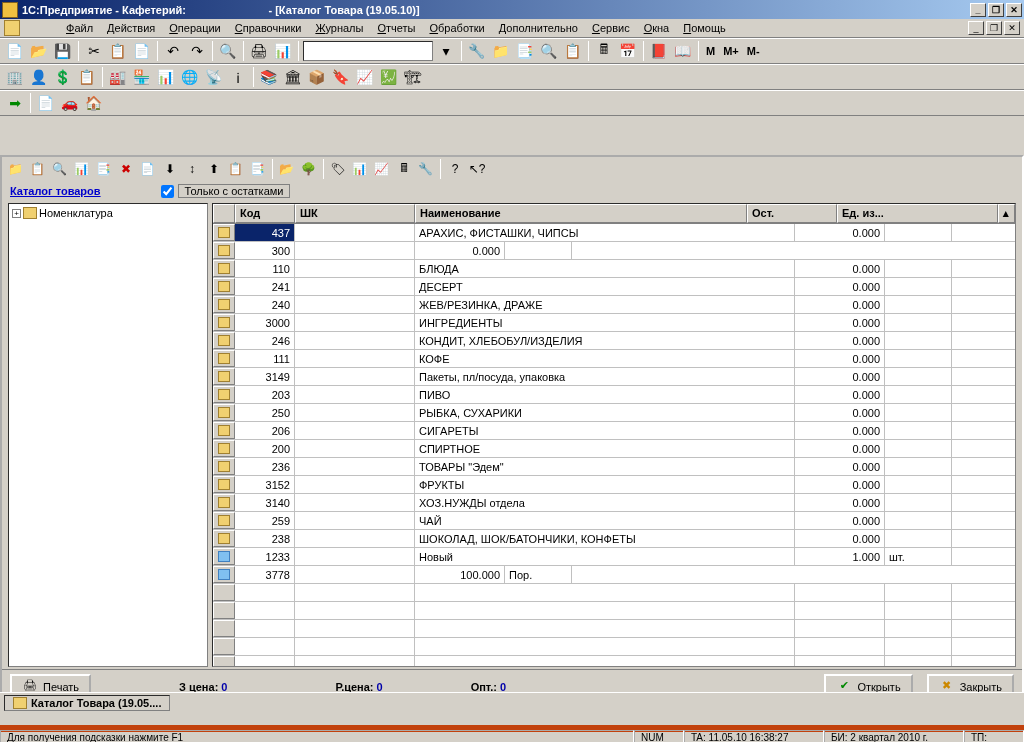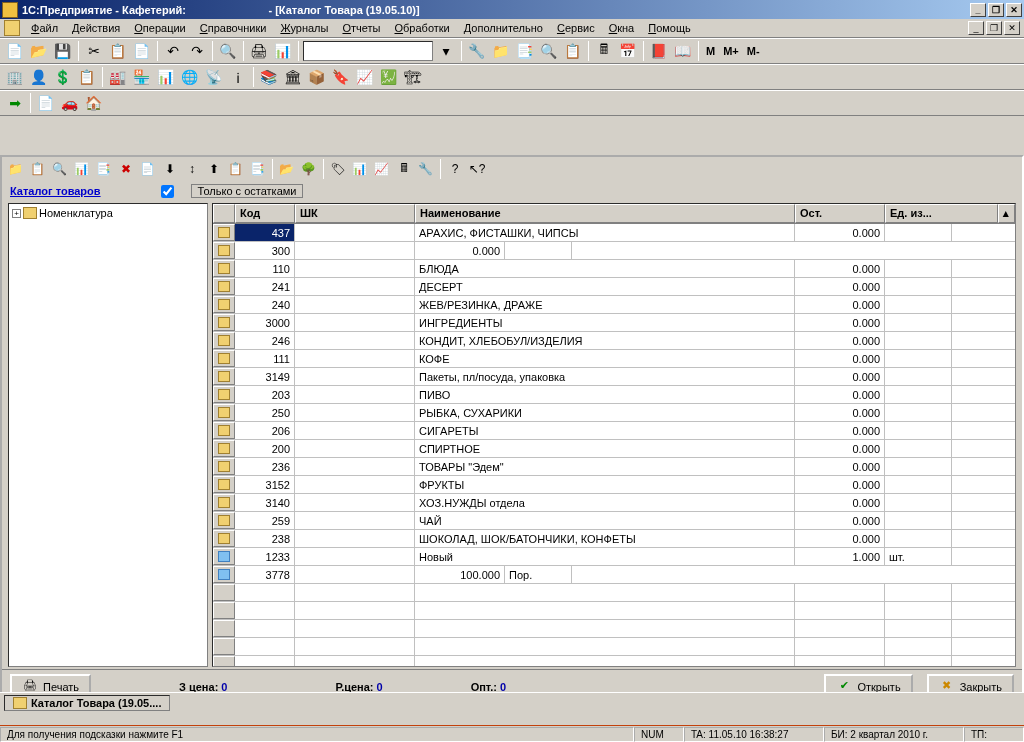--- a/index.html
+++ b/index.html
@@ -25,21 +25,21 @@
 
 .content { position: absolute; top: 155px; bottom: 37px; left: 0; right: 0; background: #d4d0c8; border: 2px inset #fff; display: flex; flex-direction: column; }
 
 .innertoolbar { background: #d4d0c8; height: 24px; display: flex; align-items: center; padding: 2px 4px; gap: 2px; }
 .innertoolbar .tbtn { width: 20px; height: 20px; font-size: 12px; }
 
 .catalogheader { display: flex; align-items: center; padding: 2px 8px; height: 20px; }
 .catlink { color: #0000cc; text-decoration: underline; font-weight: bold; cursor: pointer; }
 .chk { margin-left: 60px; display: flex; align-items: center; gap: 4px; }
 .chk input { width: 13px; height: 13px; }
-.chklabel { border: 1px solid #808080; padding: 0 6px; margin-left: 13px; }
+.chklabel { border: 1px solid #808080; padding: 0 6px; }
 
 .mainarea { flex: 1; display: flex; padding: 2px 6px; gap: 4px; overflow: hidden; }
 .tree { width: 200px; background: #fff; border: 1px inset #808080; padding: 2px; overflow: auto; }
 .treeitem { display: flex; align-items: center; gap: 2px; padding: 1px; cursor: pointer; }
 .treeitem .plus { width: 9px; height: 9px; border: 1px solid #808080; font-size: 8px; line-height: 7px; text-align: center; background: #fff; }
 .treeitem .fold { width: 14px; height: 12px; background: #f0d070; border: 1px solid #a08030; }
 
 .grid { flex: 1; display: flex; flex-direction: column; background: #fff; border: 1px inset #808080; overflow: hidden; }
 .gridhead { display: flex; background: #d4d0c8; border-bottom: 1px solid #808080; flex-shrink: 0; }
 .gh { border: 1px solid; border-color: #fff #808080 #808080 #fff; padding: 2px 4px; font-weight: bold; overflow: hidden; white-space: nowrap; }
@@ -59,40 +59,40 @@
 .bottombar { height: 34px; display: flex; align-items: center; padding: 4px 8px; gap: 14px; border-top: 1px solid #808080; }
 .btn { background: #d4d0c8; border: 2px outset #fff; padding: 3px 10px; cursor: pointer; display: flex; align-items: center; gap: 5px; font-size: 11px; }
 .btn .ico { width: 16px; height: 16px; }
 .label { color: #0000aa; font-weight: bold; }
 .lbltext { color:#000; text-decoration: underline; margin-right:3px; }
 
 .taskbar { position: absolute; bottom: 30px; left: 0; right: 0; height: 20px; background: #d4d0c8; border-top: 1px solid #fff; display: flex; align-items: center; padding: 0 4px; }
 .task { background: #d4d0c8; border: 1px inset #808080; padding: 1px 8px; display: flex; align-items: center; gap: 4px; font-weight: bold; cursor: pointer; }
 .task .ico { width: 14px; height: 12px; background: #f0d070; border: 1px solid #a08030; }
 
-.statusbar { position: absolute; bottom: 0; left: 0; right: 0; height: 17px; background: #d4d0c8; border-top: 1px solid #c2410c; display: flex; align-items: center; font-size: 10px; }
+.statusbar { position: absolute; bottom: 0; left: 0; right: 0; height: 17px; background: #d4d0c8; border-top: 7px solid #c2410c; display: flex; align-items: center; font-size: 10px; }
 .statuscell { border: 1px inset #fff; padding: 1px 6px; height: 15px; display: flex; align-items: center; }
 .statuscell.main { flex: 1; }
 </style>
 </head>
 <body>
 
 <div class="titlebar">
   <div class="icon"></div>
   <span class="title"><span>1С:Предприятие - Кафетерий:</span>&nbsp;&nbsp;&nbsp;&nbsp;&nbsp;&nbsp;&nbsp;&nbsp;&nbsp;&nbsp;&nbsp;&nbsp;&nbsp;&nbsp;&nbsp;&nbsp;&nbsp;&nbsp;&nbsp;&nbsp;&nbsp;&nbsp;&nbsp;&nbsp;&nbsp;&nbsp;&nbsp;<span>- [Каталог Товара (19.05.10)]</span></span>
   <div class="wbtns">
     <div class="wbtn">_</div>
     <div class="wbtn">❐</div>
     <div class="wbtn">✕</div>
   </div>
 </div>
 
 <div class="menubar">
   <div class="icon" style="width:16px;height:16px;background:#f0d070;border:1px solid #a08030;margin-right:4px"></div>
-  <div id="menuitems" style="display: flex;">
+  <div id="menuitems" style="display: flex; margin-left: 35px;">
       <div class="menuitem"><span class="ul">Ф</span>айл</div>
       <div class="menuitem"><span class="ul">Д</span>ействия</div>
       <div class="menuitem"><span class="ul">О</span>перации</div>
       <div class="menuitem"><span class="ul">С</span>правочники</div>
       <div class="menuitem"><span class="ul">Ж</span>урналы</div>
       <div class="menuitem"><span class="ul">О</span>тчеты</div>
       <div class="menuitem"><span class="ul">О</span>бработки</div>
       <div class="menuitem"><span class="ul">Д</span>ополнительно</div>
       <div class="menuitem"><span class="ul">С</span>ервис</div>
       <div class="menuitem"><span class="ul">О</span>кна</div>
@@ -215,21 +215,21 @@
         <span class="fold"></span>
         <span>Номенклатура</span>
       </div>
     </div>
 
     <div class="grid">
       <div class="gridhead">
         <div class="gh" style="width:22px"></div>
         <div class="gh" style="width:60px">Код</div>
         <div class="gh" style="width:120px">ШК</div>
-        <div class="gh" style="width:380px">Наименование</div>
+        <div class="gh" style="width:332px">Наименование</div>
         <div class="gh" style="width:90px">Ост.</div>
         <div class="gh" style="flex:1">Ед. из...</div>
         <div class="gh" style="width:17px">▴</div>
       </div>
       <div class="gridbody" id="gridbody">
           <div class="grow sel">
             <div class="gc gc0">
               <span class="fold "></span>
             </div>
             <div class="gc gc1">437</div>

